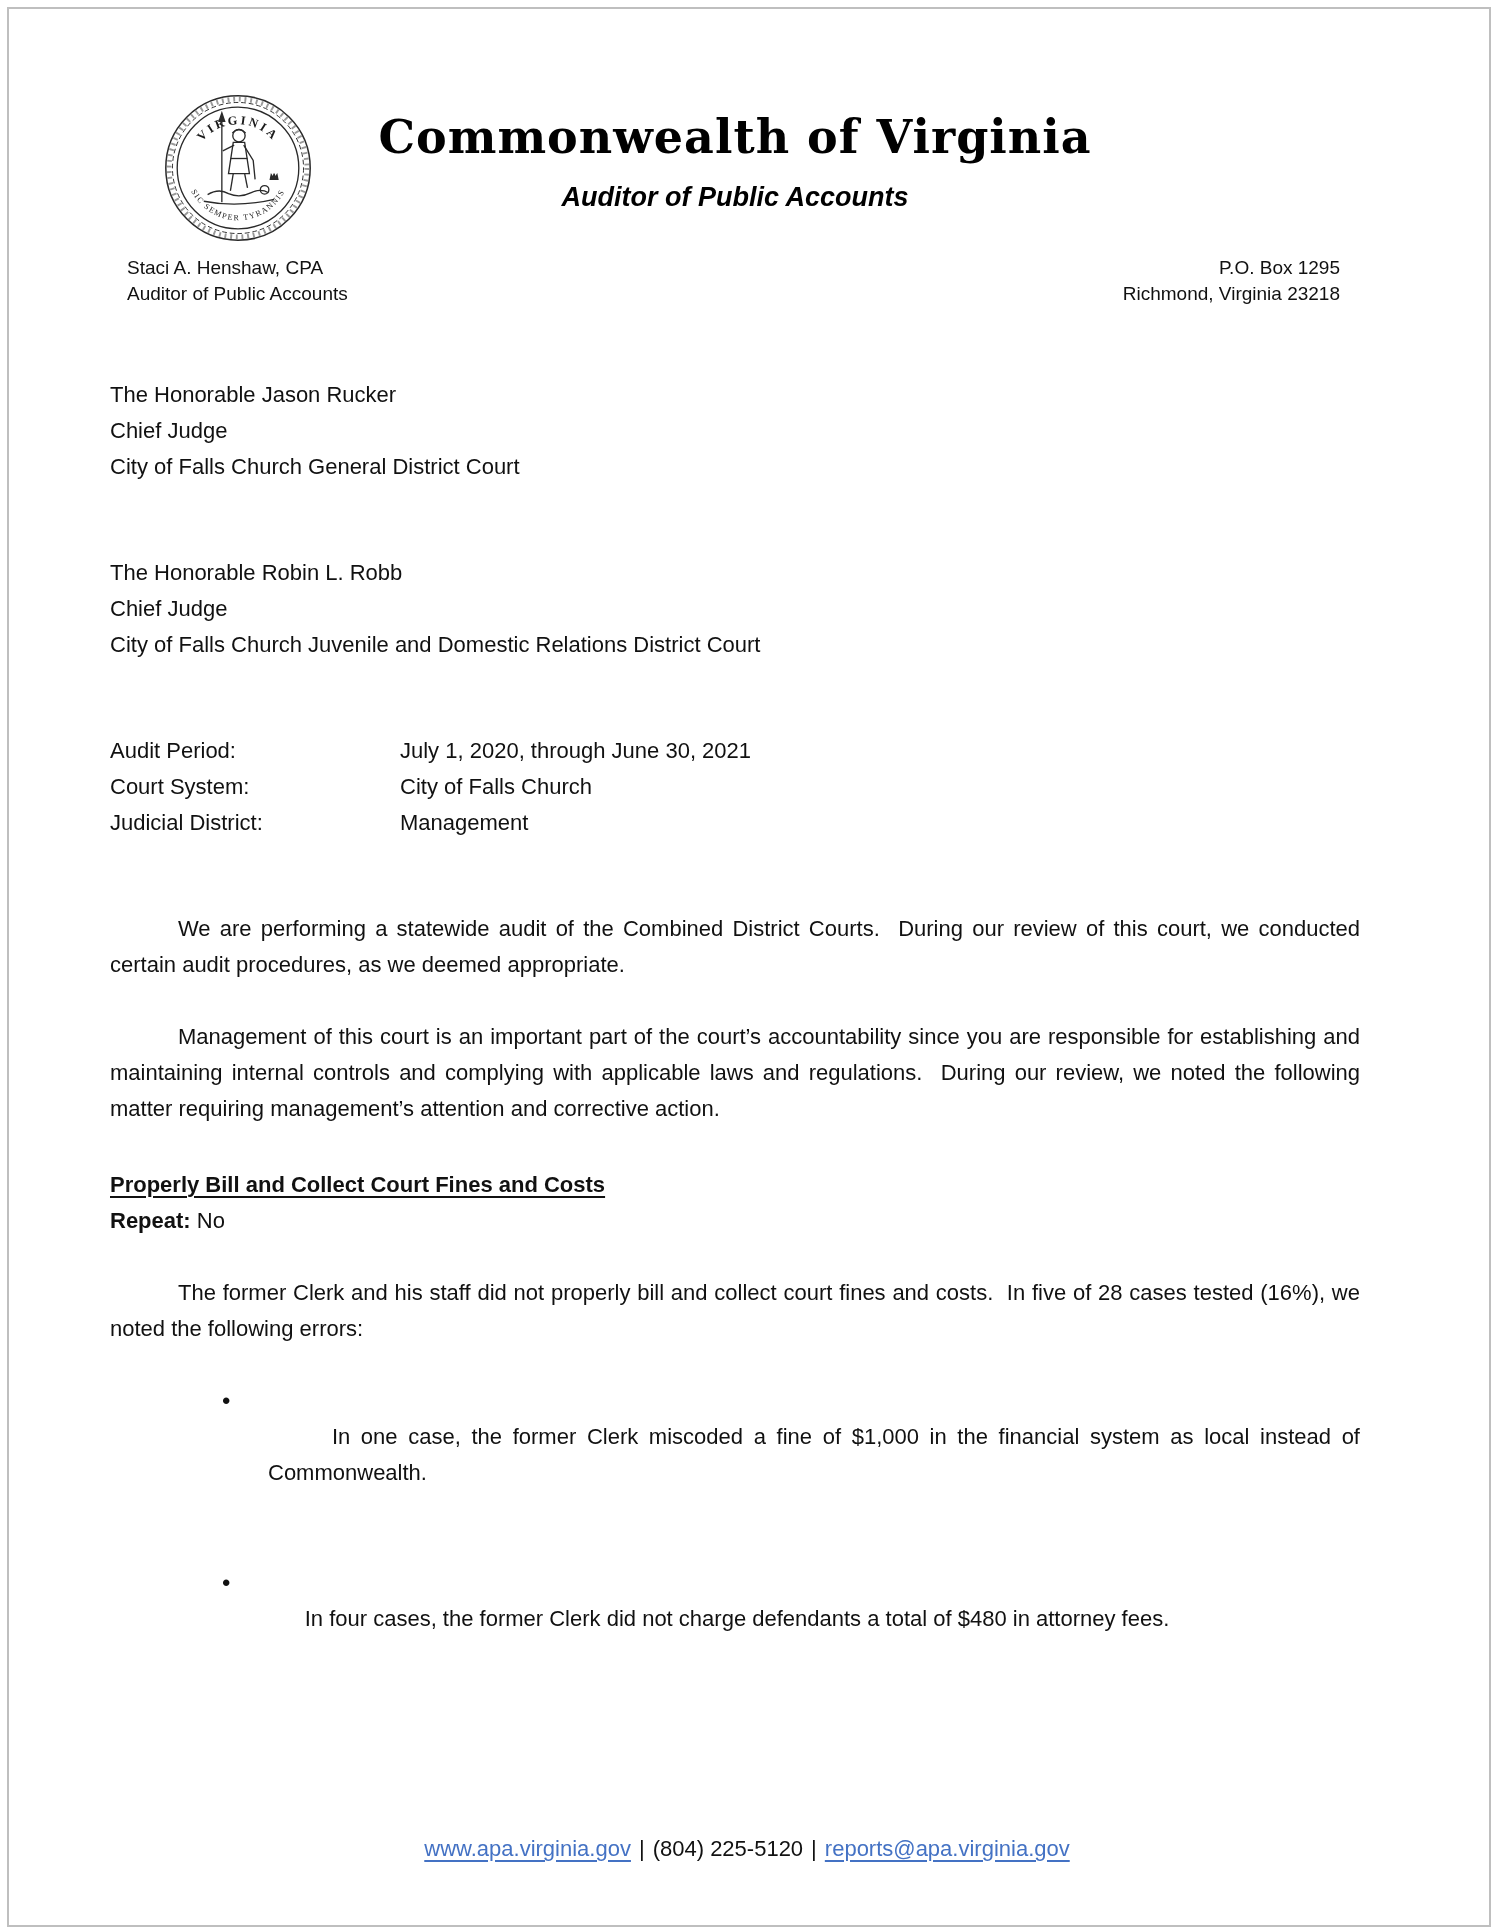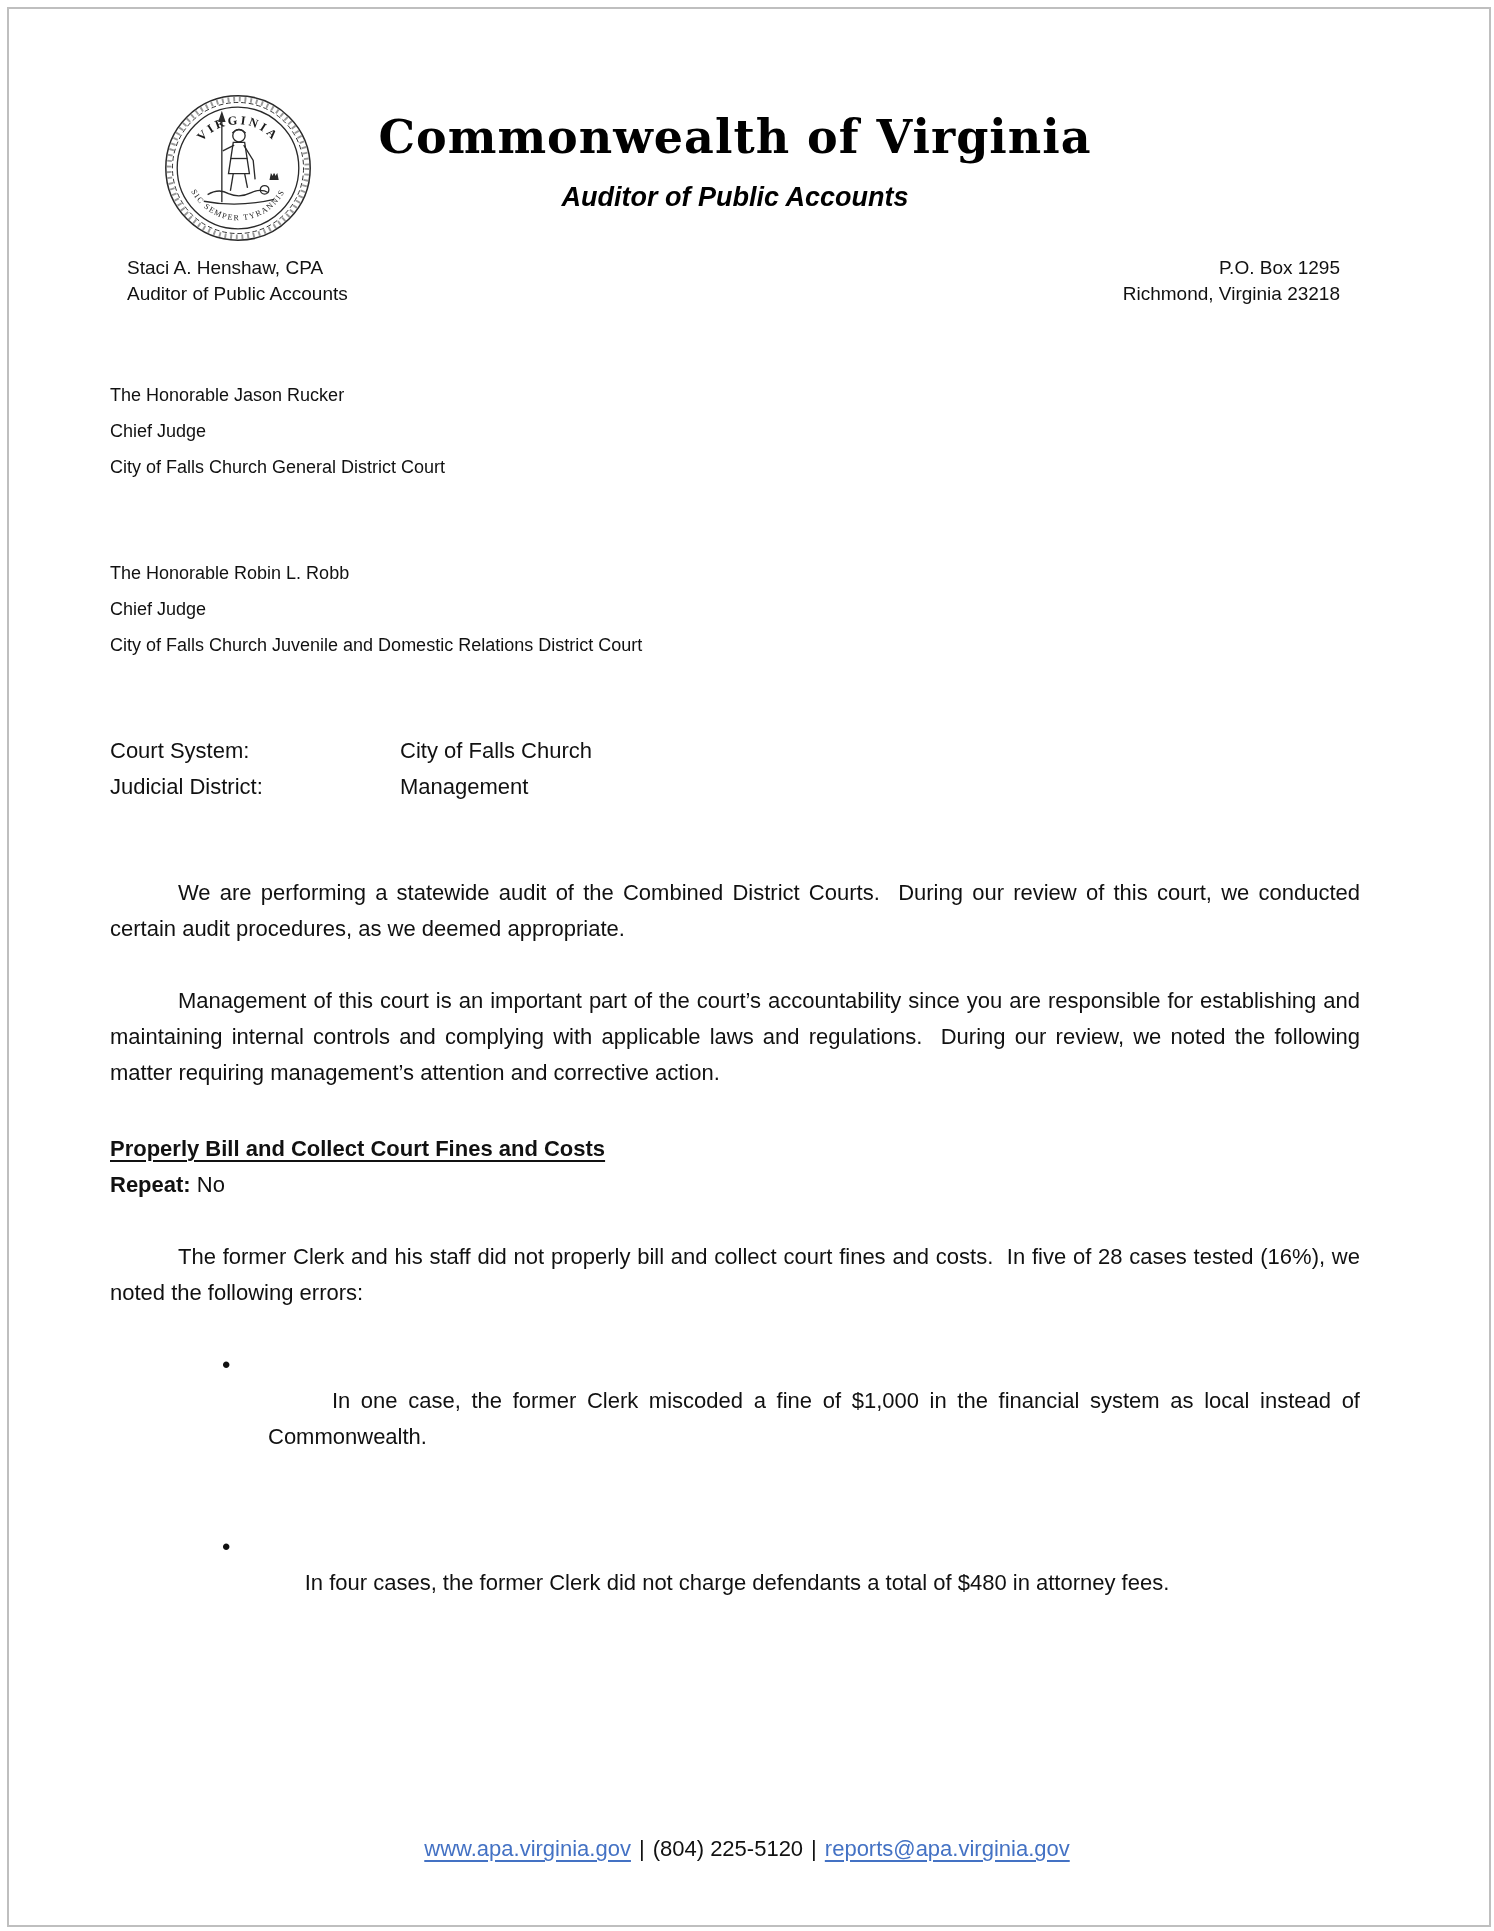--- a/index.html
+++ b/index.html
@@ -73,21 +73,21 @@
 
   
   .date-line {
     margin-top: 86px;
     padding-left: 50%;
     font-size: 22px;
     line-height: 36px;
   }
   .recipient {
     margin-top: 70px;
-    font-size: 18px;
+    font-size: 22px;
     line-height: 36px;
   }
   .recipient + .recipient {
   }
   .audit-info {
     margin-top: 70px;
     font-size: 22px;
     line-height: 36px;
   }
   .audit-row { display: flex; }
@@ -247,20 +247,24 @@
   </div>
 
   <div class="recipient">
     <div>The Honorable Robin L. Robb</div>
     <div>Chief Judge</div>
     <div>City of Falls Church Juvenile and Domestic Relations District Court</div>
   </div>
 
   <div class="audit-info">
     <div class="audit-row">
+      <div class="label">Audit Period:</div>
+      <div class="value">July 1, 2020, through June 30, 2021</div>
+    </div>
+    <div class="audit-row">
       <div class="label">Court System:</div>
       <div class="value">City of Falls Church</div>
     </div>
     <div class="audit-row">
       <div class="label">Judicial District:</div>
       <div class="value">Management</div>
     </div>
   </div>
 
   <p class="para first">We are performing a statewide audit of the Combined District Courts.  During our review of this court, we conducted certain audit procedures, as we deemed appropriate.</p>

